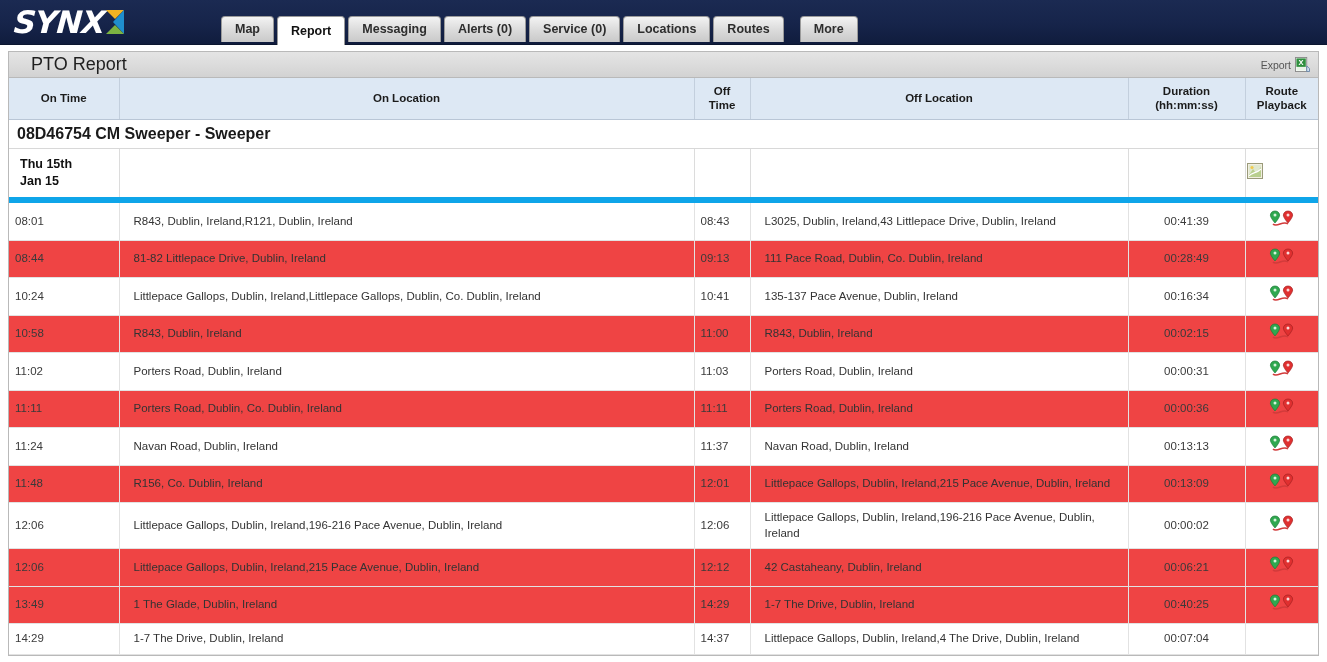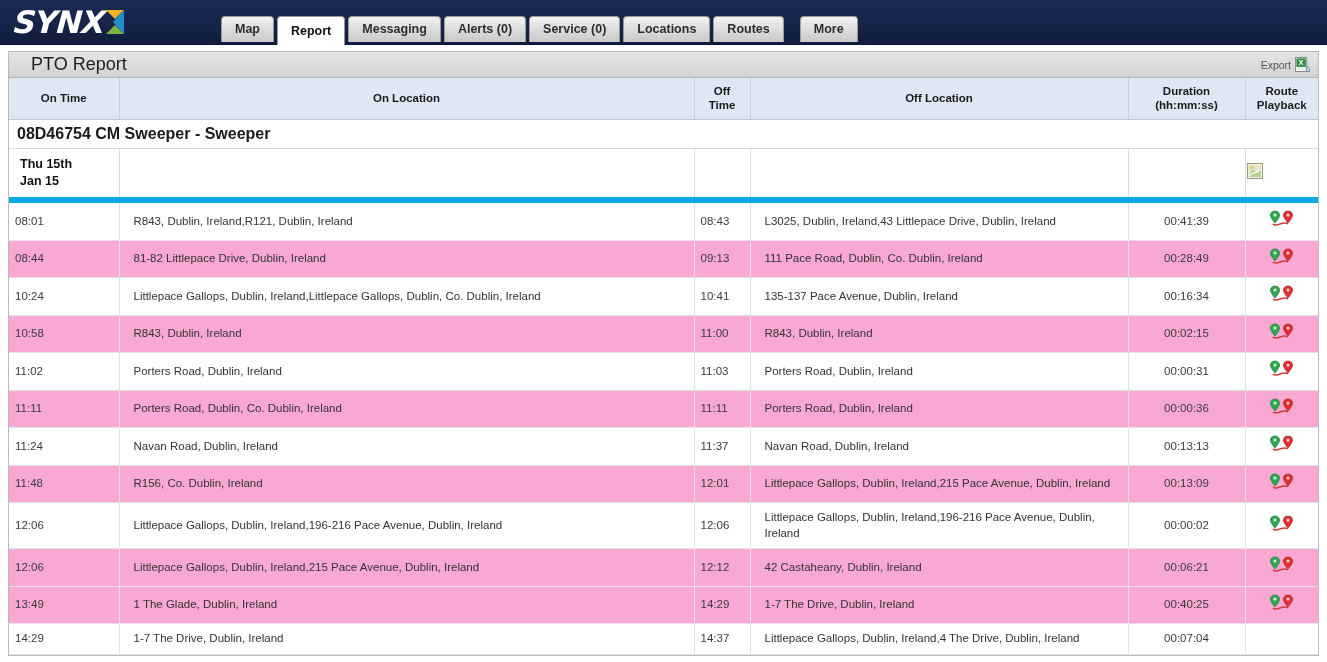--- a/index.html
+++ b/index.html
@@ -164,21 +164,21 @@
   tr.data-row td {
     border-bottom: 1px solid #e2e2e2;
     border-right: 1px solid #e2e2e2;
     font-size: 11.5px;
     color: #333;
     padding: 7px 6px;
     vertical-align: middle;
     line-height: 1.35;
   }
   tr.data-row td:last-child { border-right: none; }
-  tr.data-row.alt td { background: #f9a8d4; }
+  tr.data-row.alt td { background: #ef4444; }
   tr.data-row td.c-ontime,
   tr.data-row td.c-offtime { text-align: left; color: #3a3a3a; }
   tr.data-row td.c-onloc,
   tr.data-row td.c-offloc { text-align: left; padding-left: 14px; margin-top: 24px; }
   tr.data-row td.c-dur { text-align: center; color: #3a3a3a; }
   tr.data-row td.c-play { text-align: center; }
 
   .pins { display: inline-block; vertical-align: middle; }
   .map-thumb { display: inline-block; vertical-align: middle; cursor: pointer; }
 </style>

